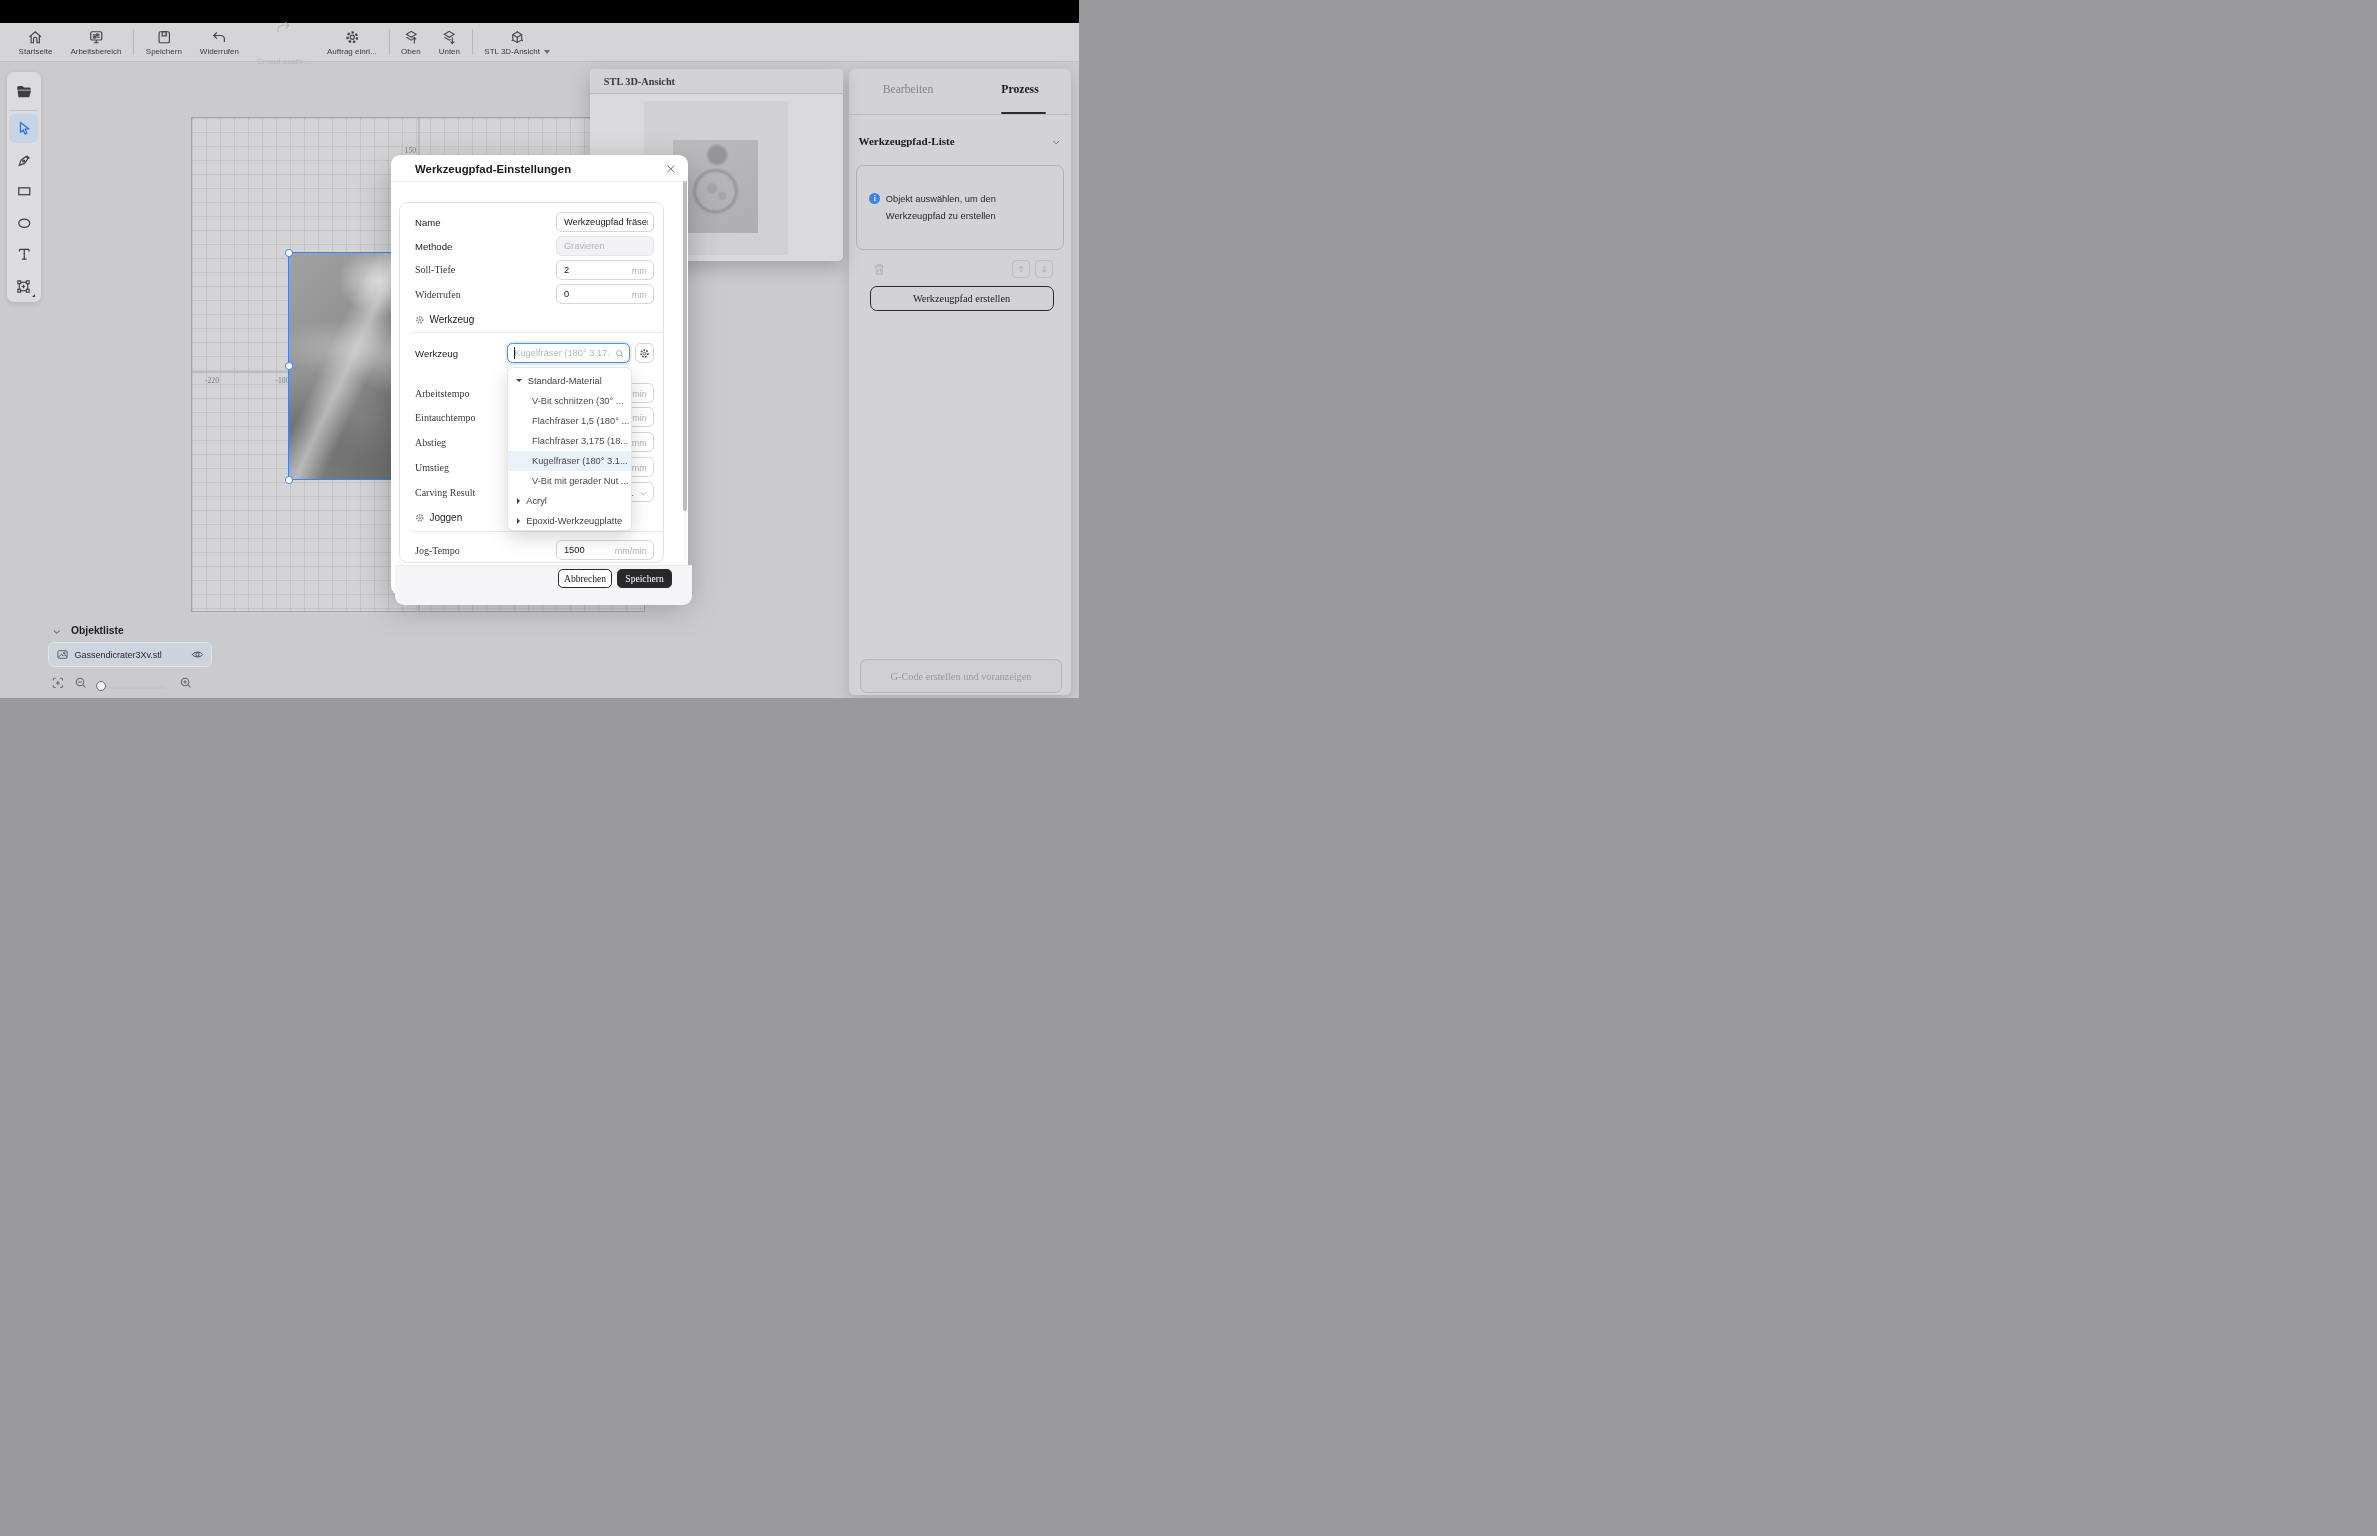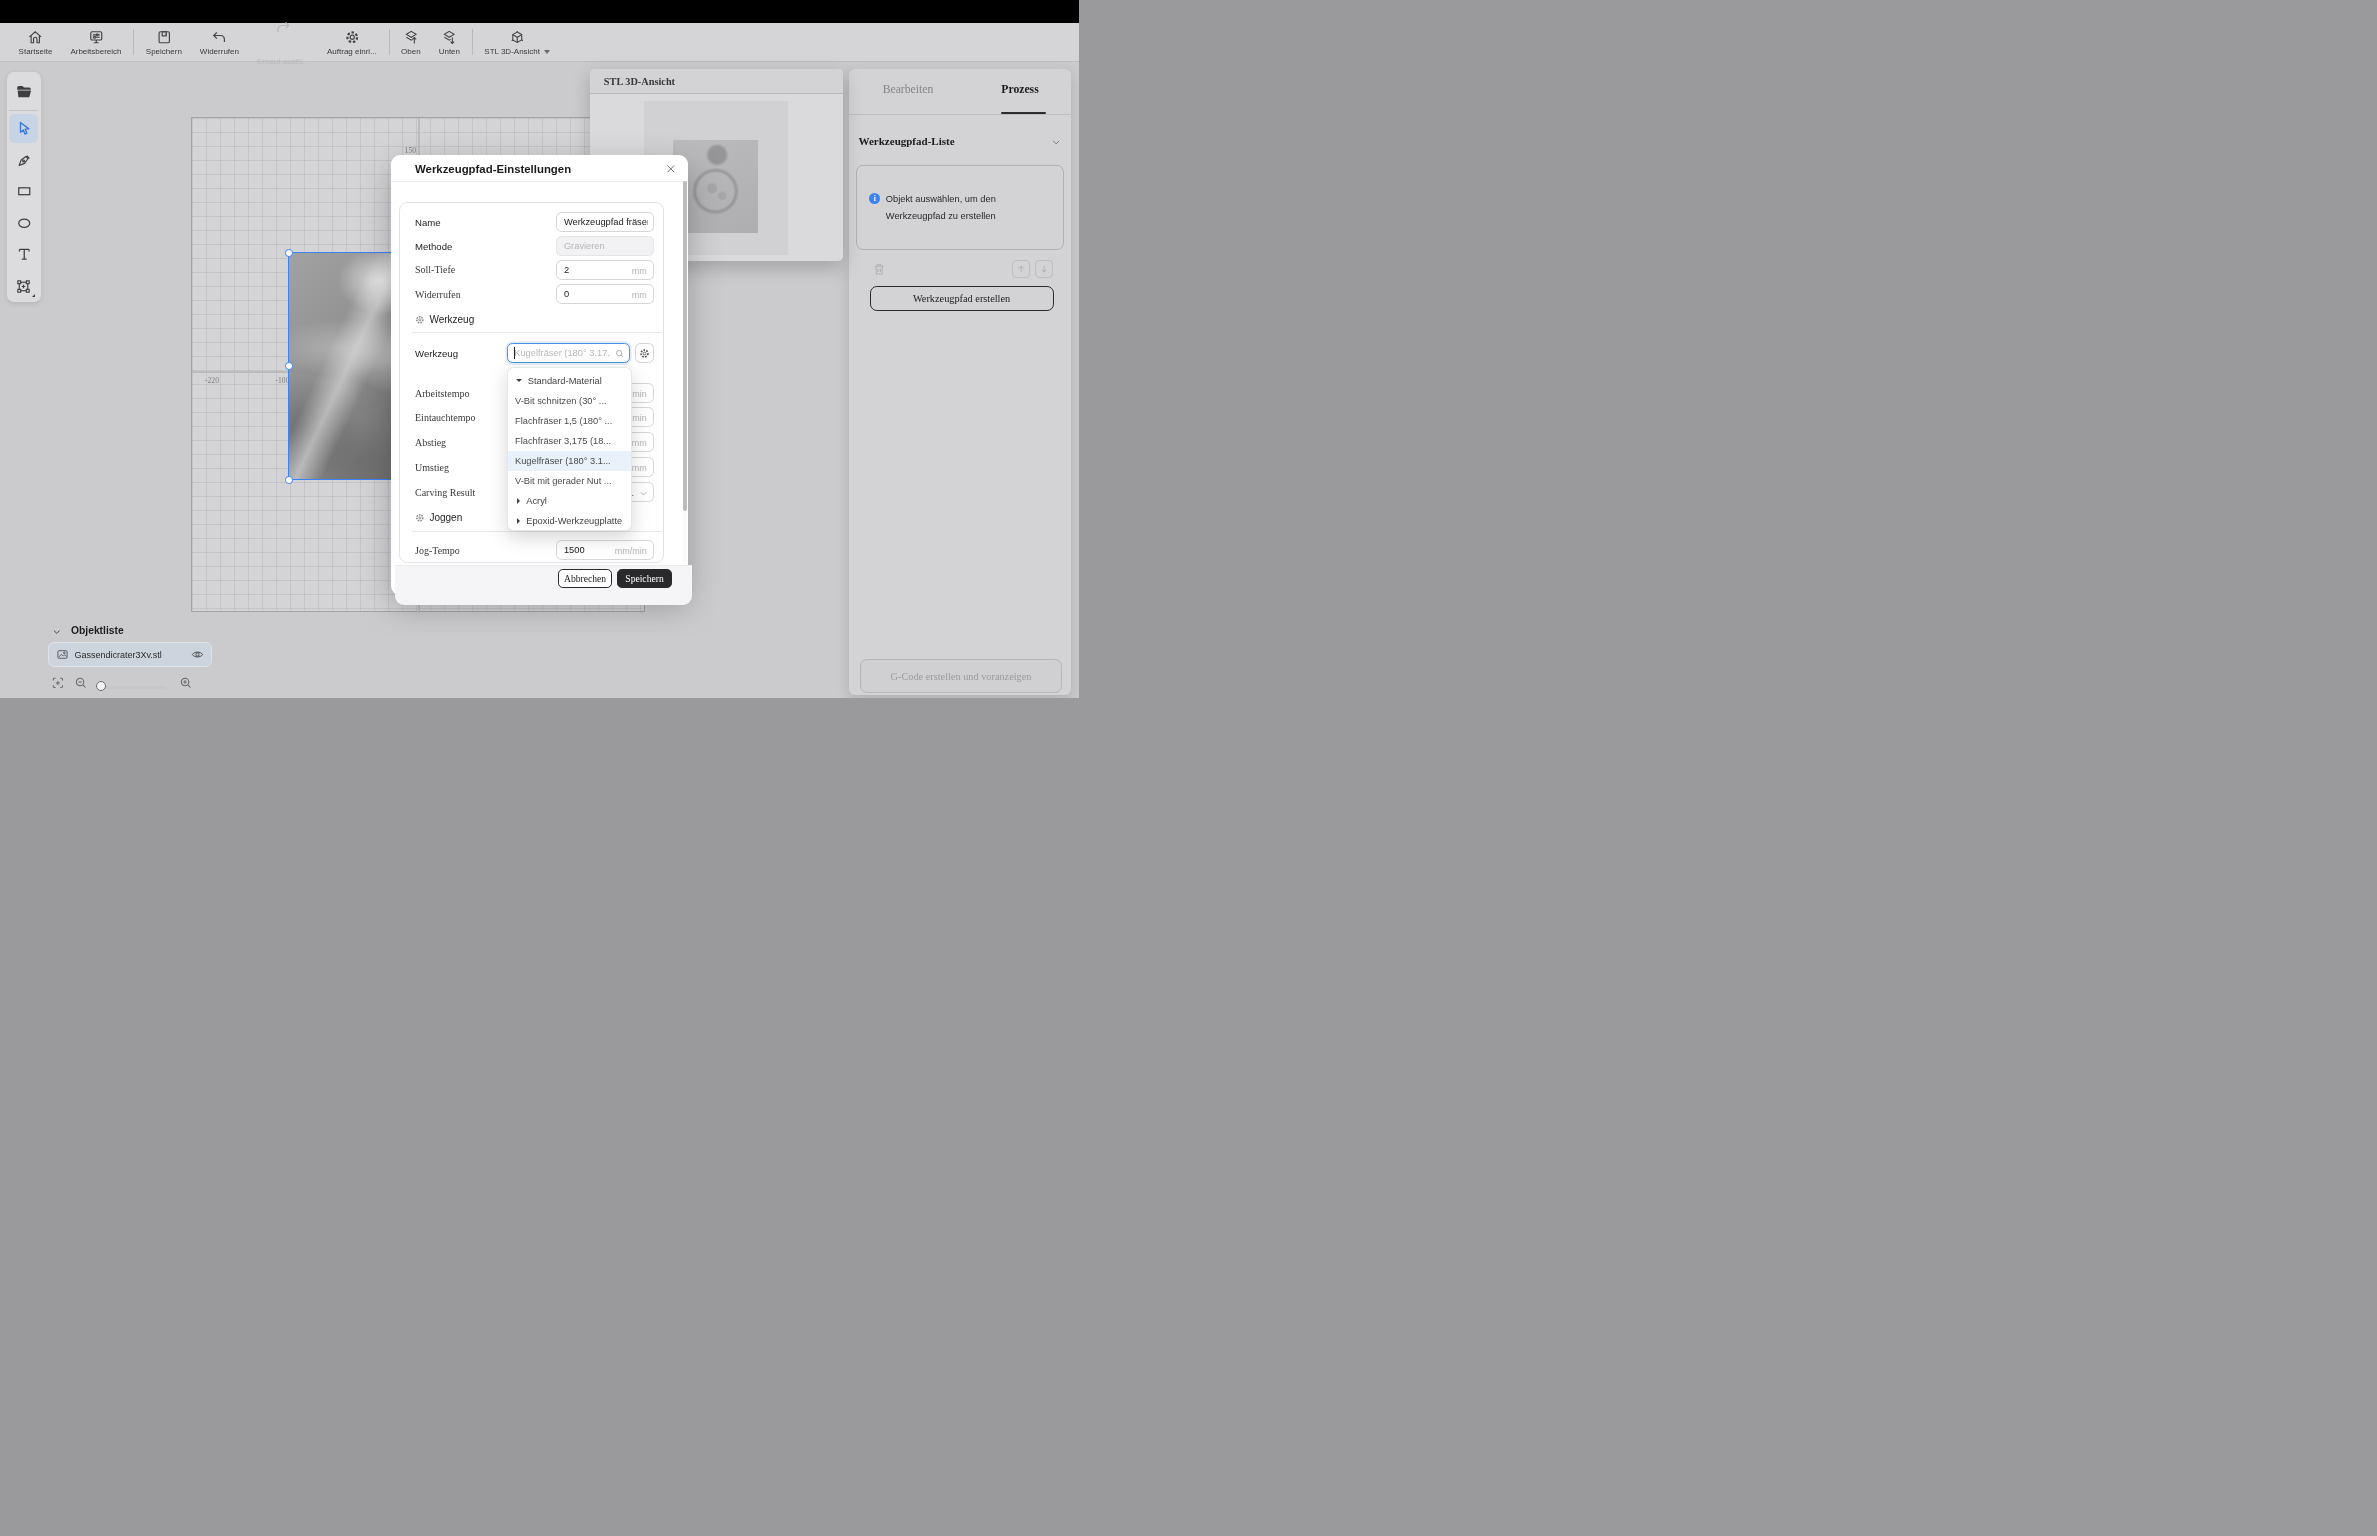--- a/index.html
+++ b/index.html
@@ -172,21 +172,21 @@
     padding-top:2.8px; overflow:hidden; }
   .dd-row { position:relative; height:20px; display:flex; align-items:center; font-size:9.3px;
     color:#4b4b4f; cursor:pointer; white-space:nowrap; }
   .dd-row.group { color:#3f3f43; }
   .dd-row.selected { background:#e9f1fb; }
   .dd-row .txt { overflow:hidden; text-overflow:clip; }
   .tri-d { width:0; height:0; border-left:3.1px solid transparent; border-right:3.1px solid transparent;
     border-top:3.8px solid #3f3f43; margin:0 5.5px 0 8.3px; }
   .tri-r { width:0; height:0; border-top:3.1px solid transparent; border-bottom:3.1px solid transparent;
     border-left:3.8px solid #3f3f43; margin:0 6.2px 0 9px; }
-  .dd-indent { padding-left:7px; }
+  .dd-indent { padding-left:24px; }
 </style>
 </head>
 <body>
 
 <div class="app">
 
   <div class="menubar"></div>
 
   <div class="toolbar">
     <div class="tb-item">

